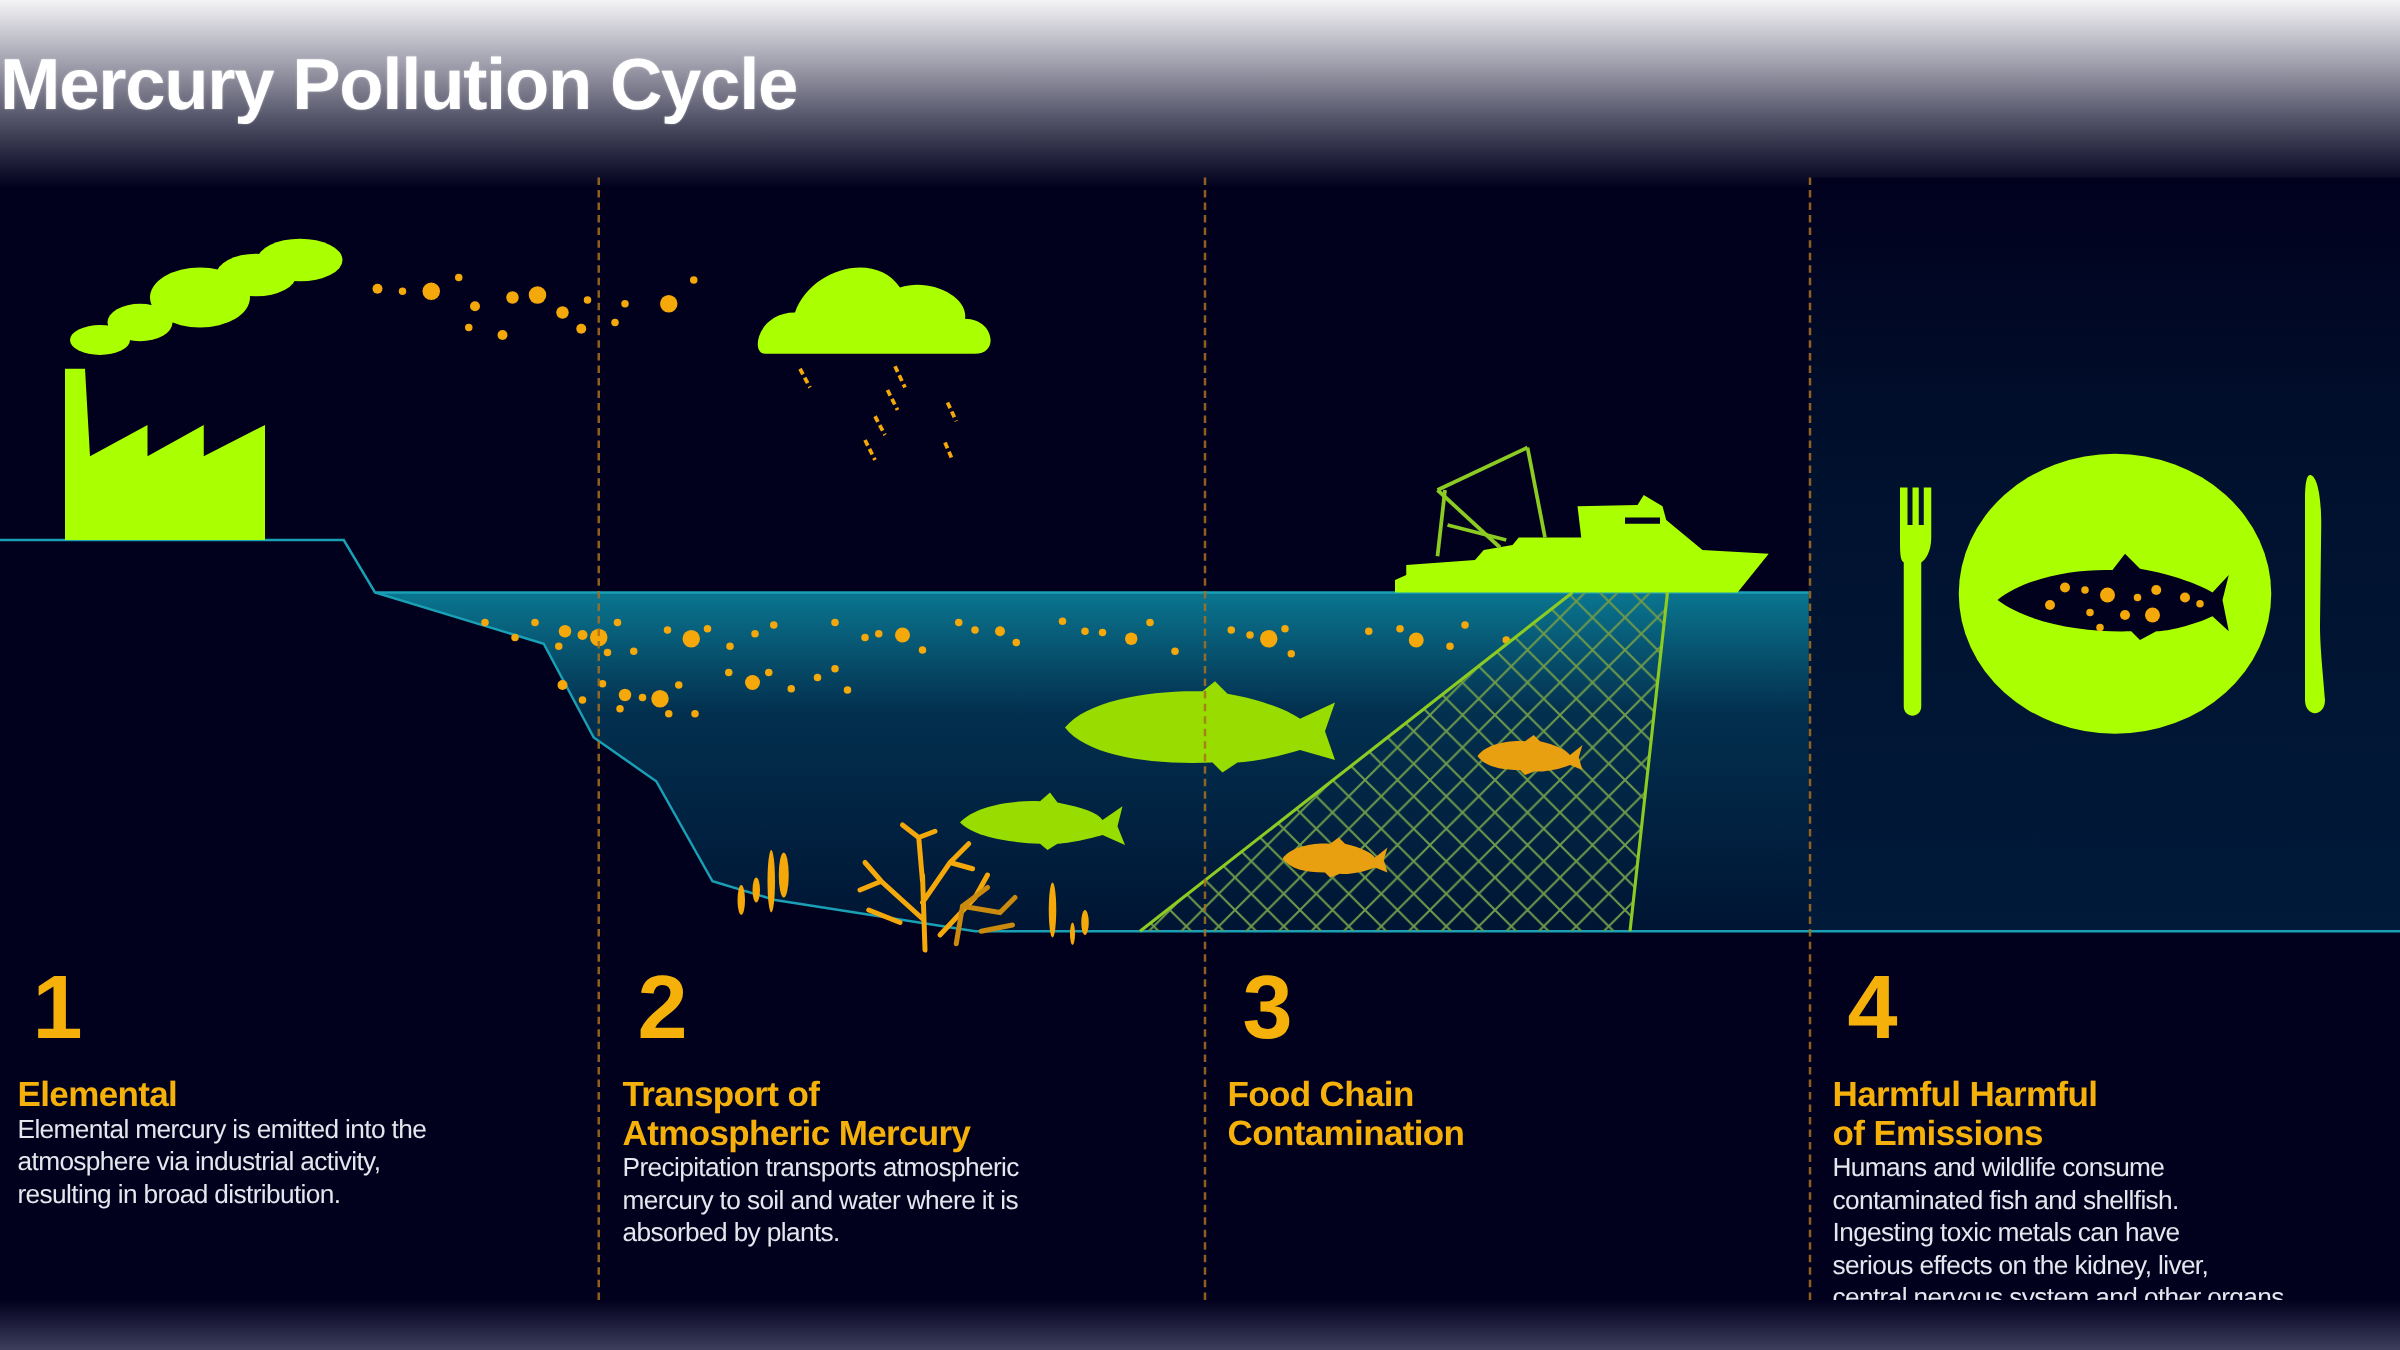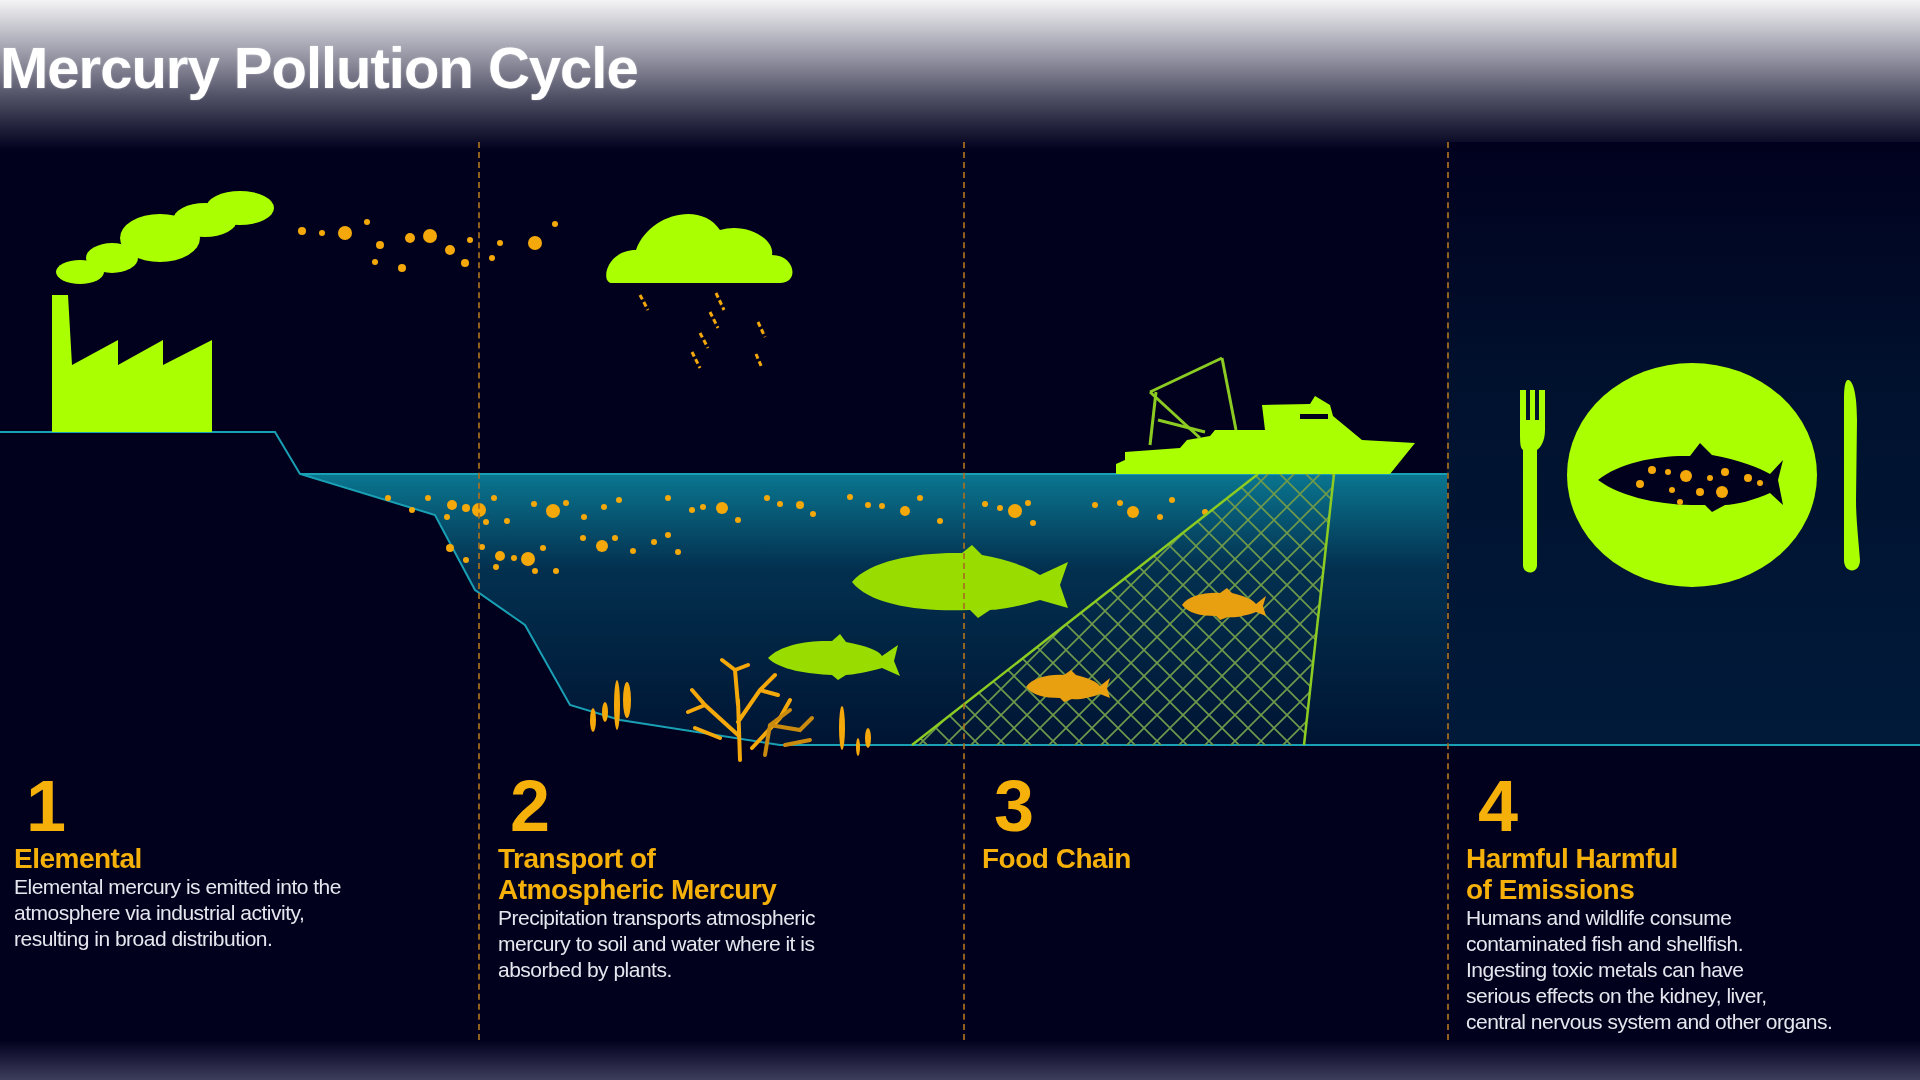--- a/index.html
+++ b/index.html
@@ -4,21 +4,21 @@
 <style>
   html, body { margin:0; padding:0; }
   body { width:1920px; height:1080px; overflow:hidden; background:#01011e; position:relative; font-family:"Liberation Sans", sans-serif; }
   .header { position:absolute; left:0; top:0; width:1920px; height:150px;
     background:linear-gradient(to bottom, #f4f4f6 0%, #d6d6dc 12%, #a9a9b6 30%, #7b7b8c 48%, #4d4d63 66%, #23233d 84%, #01011e 100%); }
   .title { position:absolute; left:0; top:12px; font-size:58px; font-weight:bold; color:#ffffff; letter-spacing:-1px; text-shadow:0 0 2px rgba(255,255,255,0.4);margin-top:22px; }
   .art { position:absolute; left:0; top:0; }
   .divider { position:absolute; top:142px; width:0; height:938px; border-left:2px dashed #a9701f; opacity:0.85; }
   .step { position:absolute; top:770px; }
   .step-num { font-size:72px; font-weight:bold; color:#f5b10a; line-height:1; margin-left:12px; }
-  .step-title { font-size:28px; font-weight:bold; color:#f5b10a; line-height:31px; margin-top:1px; letter-spacing:-0.5px; }
+  .step-title { font-size:28px; font-weight:bold; color:#f5b10a; line-height:31px; margin-top:18px; letter-spacing:-0.5px; }
   .step-desc { font-size:21px; color:#e6e6ee; line-height:26px; letter-spacing:-0.5px; white-space:pre-line; }
   .bottom-fade { position:absolute; left:0; top:1040px; width:1920px; height:40px;
     background:linear-gradient(to bottom, #01011e, #3d3d5c); }
 </style>
 </head>
 <body>
 
 <div class="header">
   <div class="title">Mercury Pollution Cycle</div>
 </div>
@@ -240,20 +240,21 @@
   </div>
   <div class="step-desc">Precipitation transports atmospheric
 mercury to soil and water where it is
 absorbed by plants.</div>
 </div>
 
 <div class="step" style="left:982px; width:455px;">
   <div class="step-num">3</div>
   <div class="step-title">
     <div>Food Chain</div>
+    <div>Contamination</div>
   </div>
 </div>
 
 <div class="step" style="left:1466px; width:454px;">
   <div class="step-num">4</div>
   <div class="step-title">
     <div>Harmful Harmful</div>
     <div>of Emissions</div>
   </div>
   <div class="step-desc">Humans and wildlife consume

